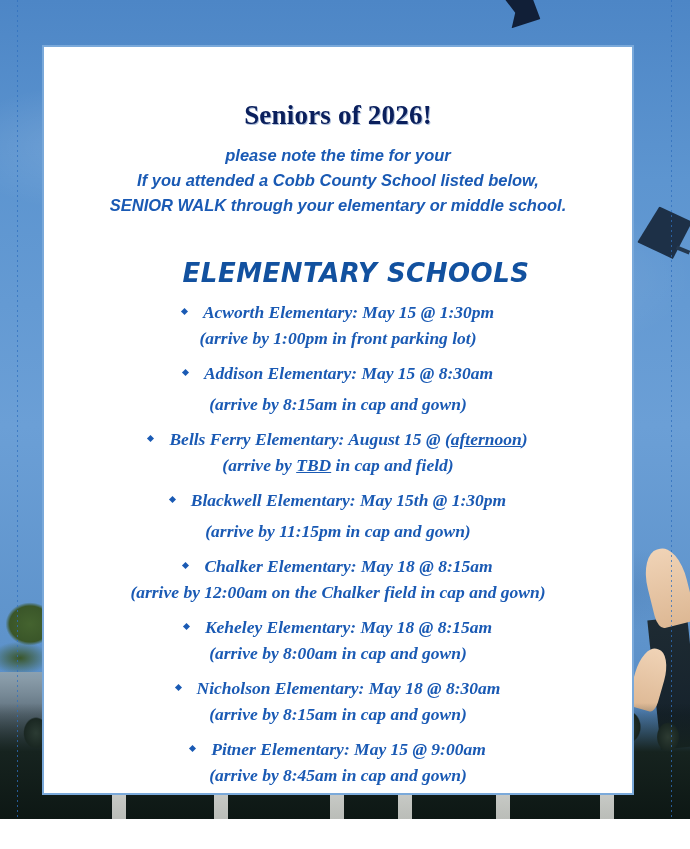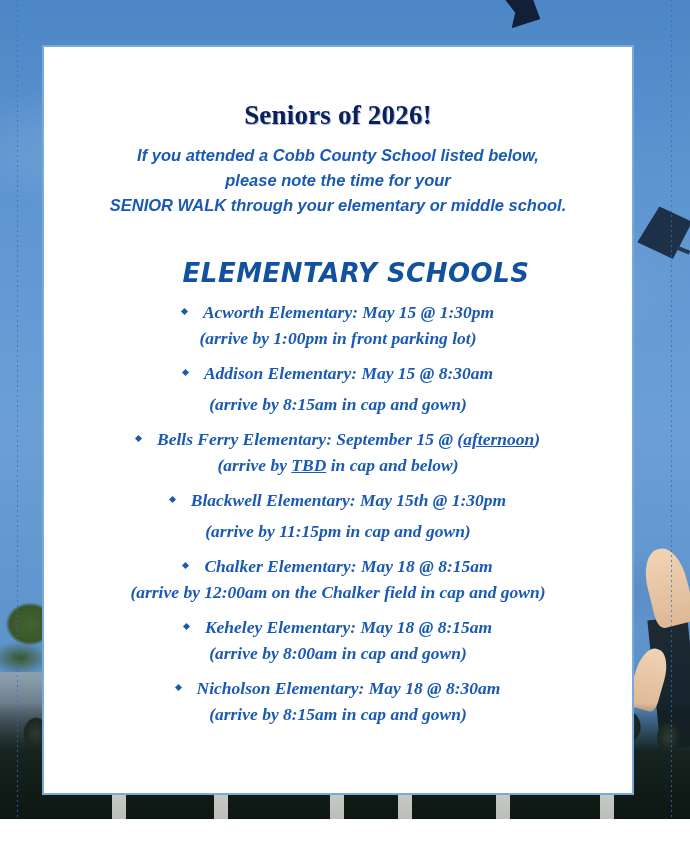--- a/index.html
+++ b/index.html
@@ -269,52 +269,56 @@
   </div>
 
   <div class="guide guide-left"></div>
   <div class="guide guide-right"></div>
 
   <div class="card">
 
     <h1 class="title">Seniors of 2026!</h1>
 
     <div class="subtitle">
+      <div>please note the time for your</div>
       <div>If you attended a Cobb County School listed below,</div>
-      <div>please note the time for your</div>
       <div>SENIOR WALK through your elementary or middle school.</div>
     </div>
 
     <h2 class="section-heading">ELEMENTARY SCHOOLS</h2>
 
     <ul class="school-list" id="school-list">
         <li class="school-item">
           <span class="school-name-line"><span class="bullet"></span>Acworth Elementary:  May 15 @ 1:30pm</span>
           <span class="school-note">(arrive by 1:00pm in front parking lot)</span>
         </li>
         <li class="school-item">
           <span class="school-name-line"><span class="bullet"></span>Addison Elementary: May 15 @ 8:30am</span>
           <span class="school-note note-gap">(arrive by 8:15am in cap and gown)</span>
         </li>
         <li class="school-item">
-          <span class="school-name-line"><span class="bullet"></span><span>Bells Ferry Elementary:  September 15 @ (</span><u class="tbd">afternoon</u><span>)</span></span>
-          <span class="school-note"><span>(arrive by </span><u class="tbd">TBD</u><span> in cap and below)</span></span>
+          <span class="school-name-line"><span class="bullet"></span><span>Bells Ferry Elementary:  August 15 @ (</span><u class="tbd">afternoon</u><span>)</span></span>
+          <span class="school-note"><span>(arrive by </span><u class="tbd">TBD</u><span> in cap and field)</span></span>
         </li>
         <li class="school-item">
           <span class="school-name-line"><span class="bullet"></span>Blackwell Elementary: May 15th @ 1:30pm</span>
           <span class="school-note note-gap">(arrive by 11:15pm in cap and gown)</span>
         </li>
         <li class="school-item">
           <span class="school-name-line"><span class="bullet"></span>Chalker Elementary:  May 18 @ 8:15am</span>
           <span class="school-note">(arrive by 12:00am on the Chalker field in cap and gown)</span>
         </li>
         <li class="school-item">
           <span class="school-name-line"><span class="bullet"></span>Keheley Elementary:  May 18 @ 8:15am</span>
           <span class="school-note">(arrive by 8:00am in cap and gown)</span>
         </li>
         <li class="school-item">
           <span class="school-name-line"><span class="bullet"></span>Nicholson Elementary:  May 18 @ 8:30am</span>
           <span class="school-note">(arrive by 8:15am in cap and gown)</span>
         </li>
+        <li class="school-item">
+          <span class="school-name-line"><span class="bullet"></span>Pitner Elementary:  May 15 @ 9:00am</span>
+          <span class="school-note">(arrive by 8:45am in cap and gown)</span>
+        </li>
       </ul>
 
   </div>
 </div>
 
 </body></html>

